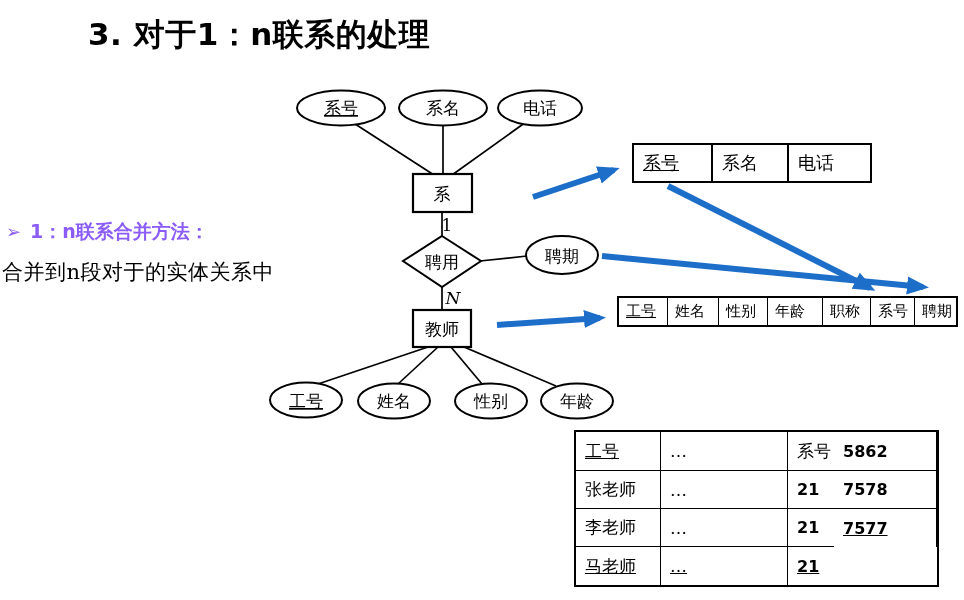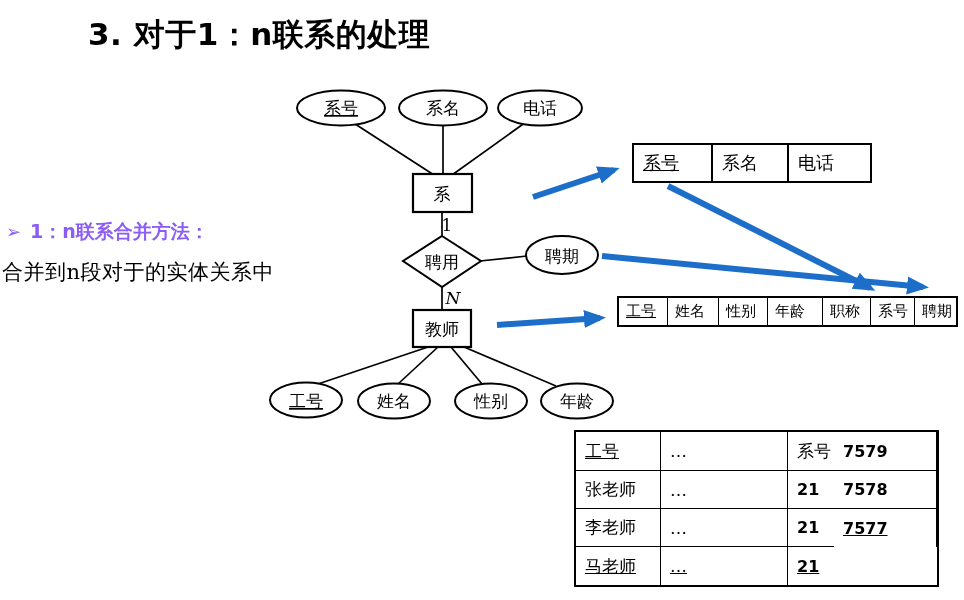--- a/index.html
+++ b/index.html
@@ -215,21 +215,21 @@
     <div class="cell c4">职称</div>
     <div class="cell c5">系号</div>
     <div class="cell c6">聘期</div>
   </div>
 
   <div class="tbl3">
     <div class="cell key">工号</div>
     <div class="cell">…</div>
     <div class="cell lastcol">系号</div>
 
-    <div class="cell num">7579</div>
+    <div class="cell num">5862</div>
     <div class="cell">张老师</div>
     <div class="cell">…</div>
     <div class="cell lastcol num">21</div>
 
     <div class="cell num">7578</div>
     <div class="cell">李老师</div>
     <div class="cell">…</div>
     <div class="cell lastcol num">21</div>
 
     <div class="cell lastrow num">7577</div>

